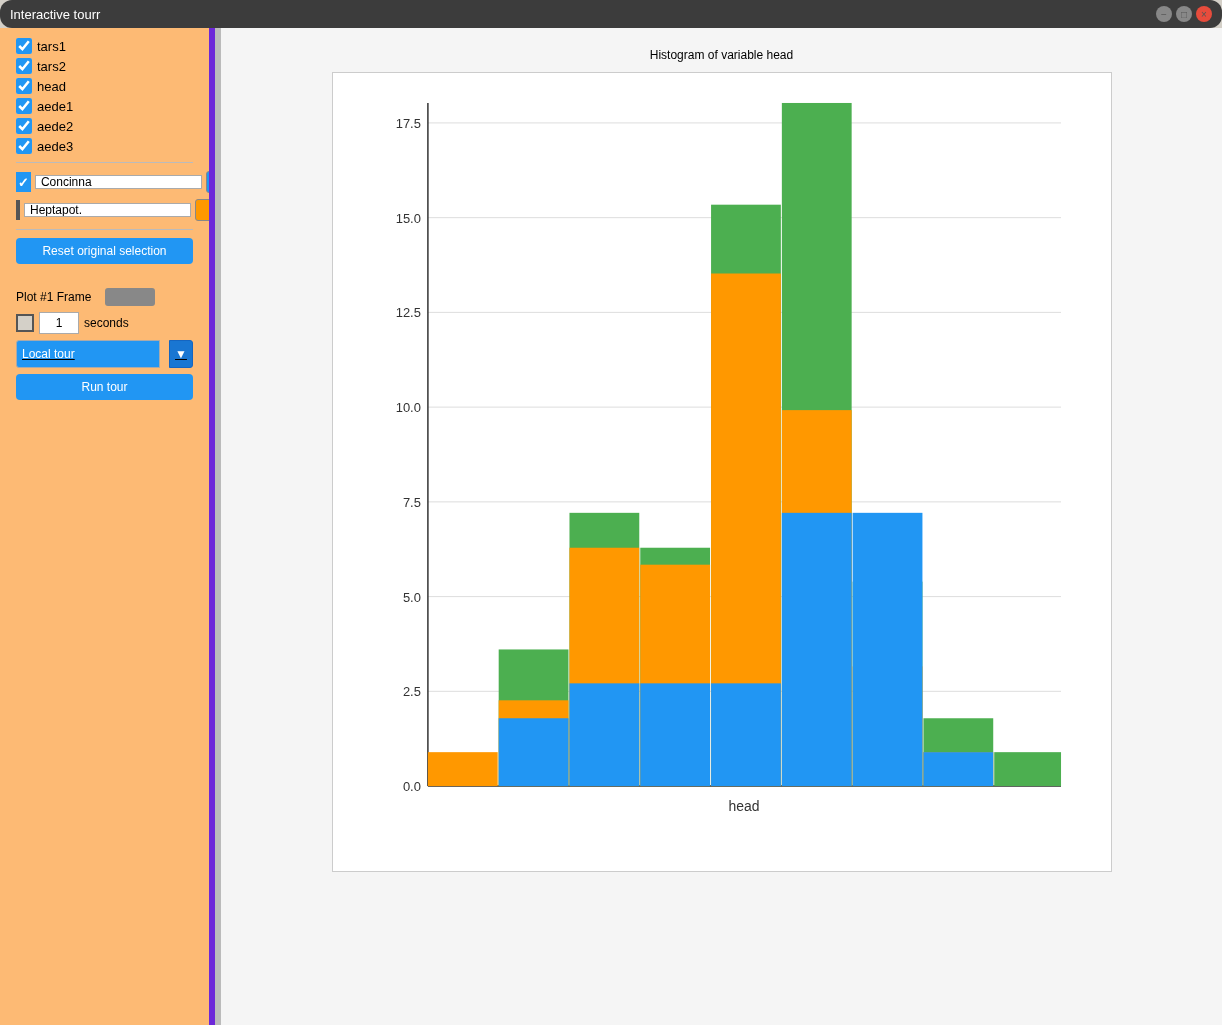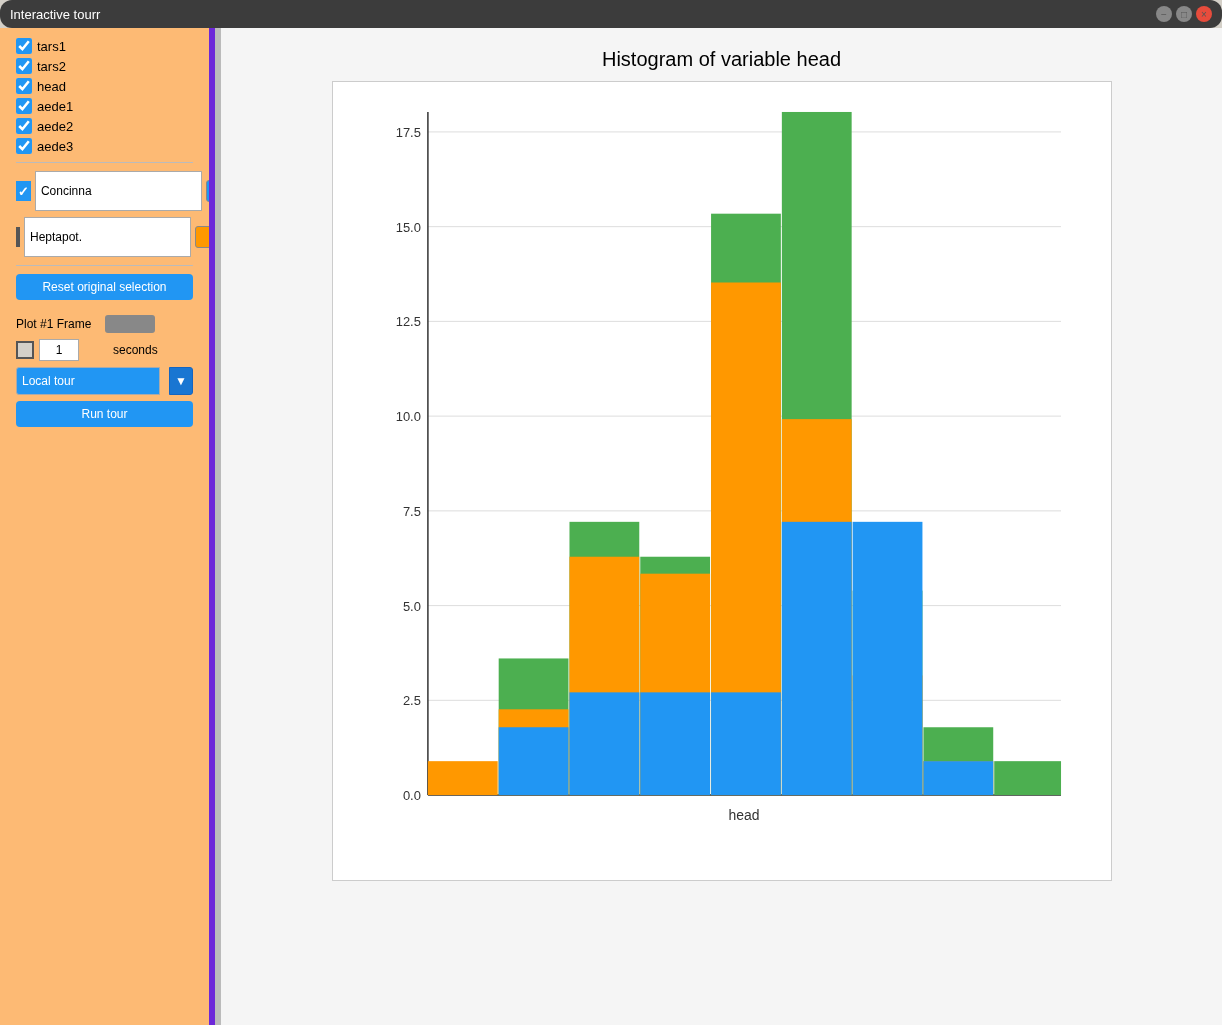--- a/index.html
+++ b/index.html
@@ -81,21 +81,21 @@
       border-color: #2196f3;
     }
     .species-checkbox.checked::after {
       content: '✓';
       color: white;
       font-size: 13px;
       font-weight: bold;
     }
     .species-input {
       flex: 1;
-      height: 40px;
+      height: 14px;
       border: 1px solid #aaa;
       padding: 0 5px;
       font-size: 12px;
       background: white;
     }
     .color-swatch {
       width: 22px; height: 22px;
       border-radius: 3px;
       border: 1px solid #888;
       flex-shrink: 0;
@@ -104,21 +104,21 @@
       display: block;
       width: 100%;
       padding: 6px 8px;
       background: #2196f3;
       color: white;
       border: none;
       border-radius: 4px;
       cursor: pointer;
       font-size: 12px;
       text-align: center;
-      margin-bottom: 15px;
+      margin-bottom: 24px;
     }
     .plot-frame-row {
       display: flex;
       align-items: center;
       gap: 14px;
       margin-bottom: 6px;
     }
     .plot-frame-label { font-size: 12px; }
     .frame-slider {
       width: 50px;
@@ -137,26 +137,27 @@
       border: 2px solid #555;
       background: #d4d0c8;
     }
     .seconds-input {
       width: 40px;
       height: 22px;
       border: 1px solid #aaa;
       text-align: center;
       font-size: 12px;
     }
-    .seconds-label { font-size: 12px; margin-left: 29px; }
+    .seconds-label { font-size: 12px; }
     .local-tour-row {
       display: flex;
       align-items: center;
       gap: 9px;
       margin-bottom: 6px;
+      text-decoration: underline;
     }
     .local-tour-select {
       flex: 1;
       height: 28px;
       border: 1px solid #aaa;
       background: #2196f3;
       color: white;
       font-size: 12px;
       padding: 0 5px;
       border-radius: 3px 0 0 3px;
@@ -176,21 +177,21 @@
     .content-area {
       flex: 1;
       background: #f5f5f5;
       display: flex;
       flex-direction: column;
       align-items: center;
       justify-content: flex-start;
       padding: 20px;
     }
     .chart-title {
-      font-size: 20px;
+      font-size: 12px;
       margin-bottom: 10px;
       text-align: center;
     }
     .chart-container {
       background: white;
       border: 1px solid #ccc;
       width: 780px;
       height: 800px;
       position: relative;
       padding: 20px 40px 60px 60px;

